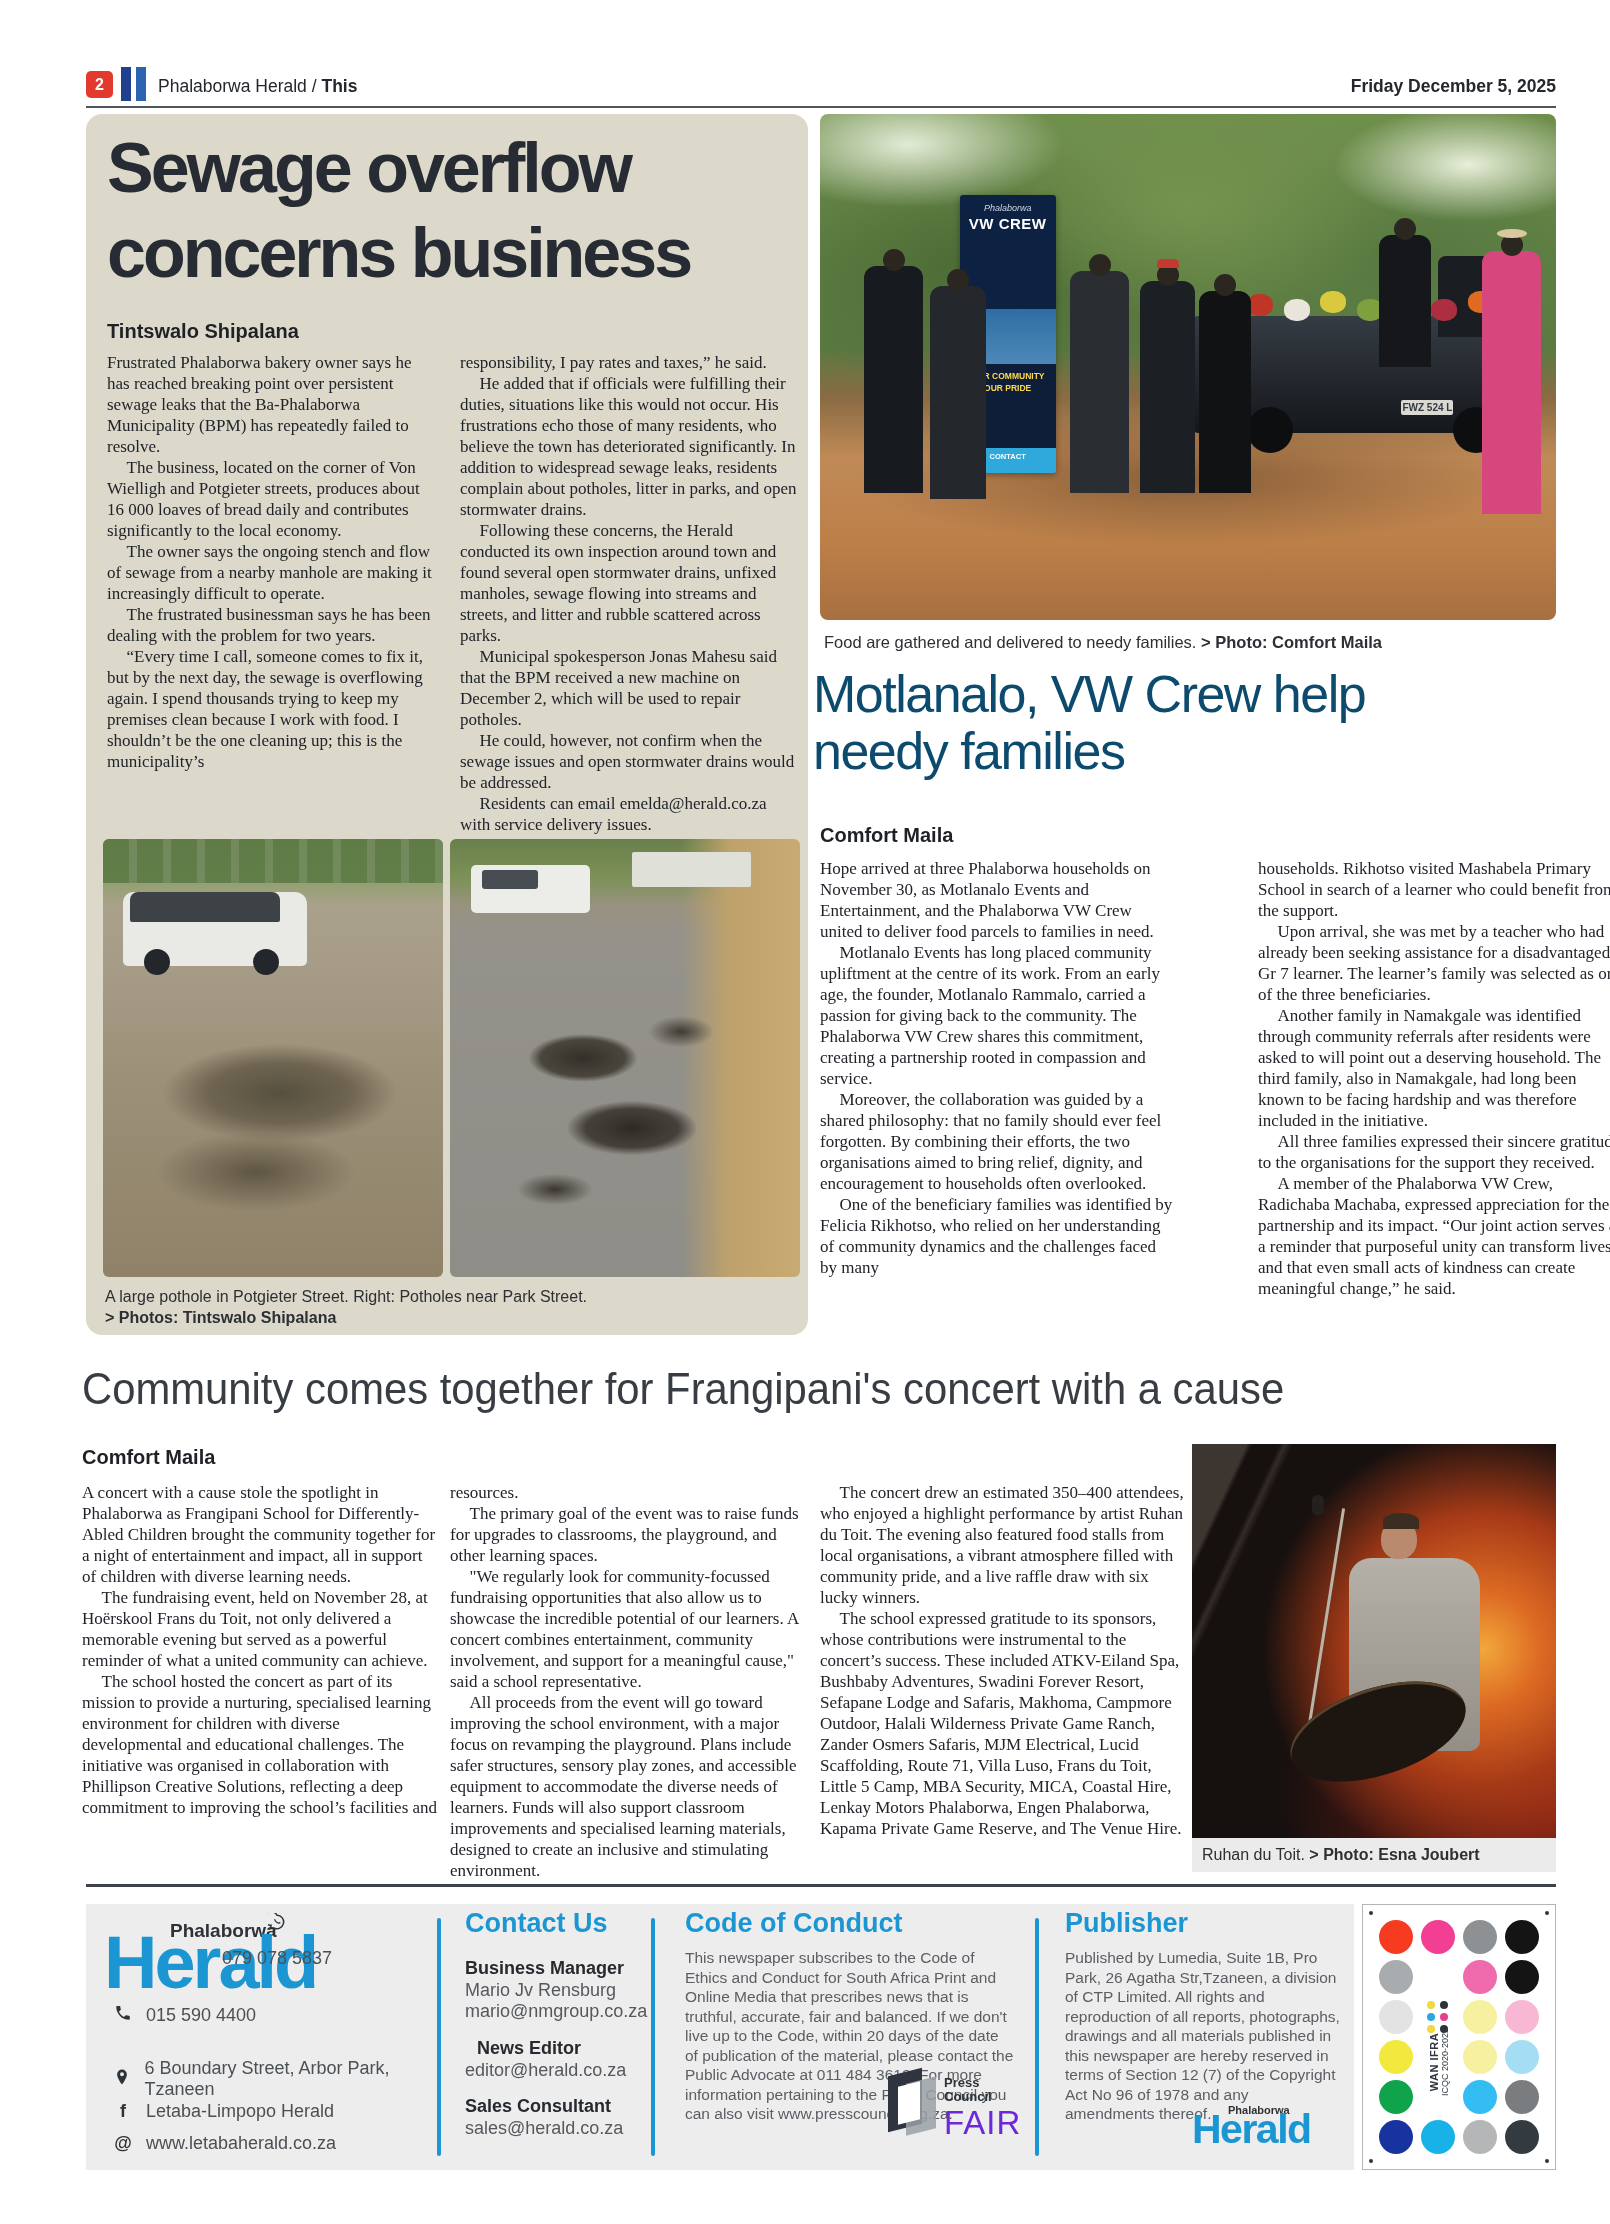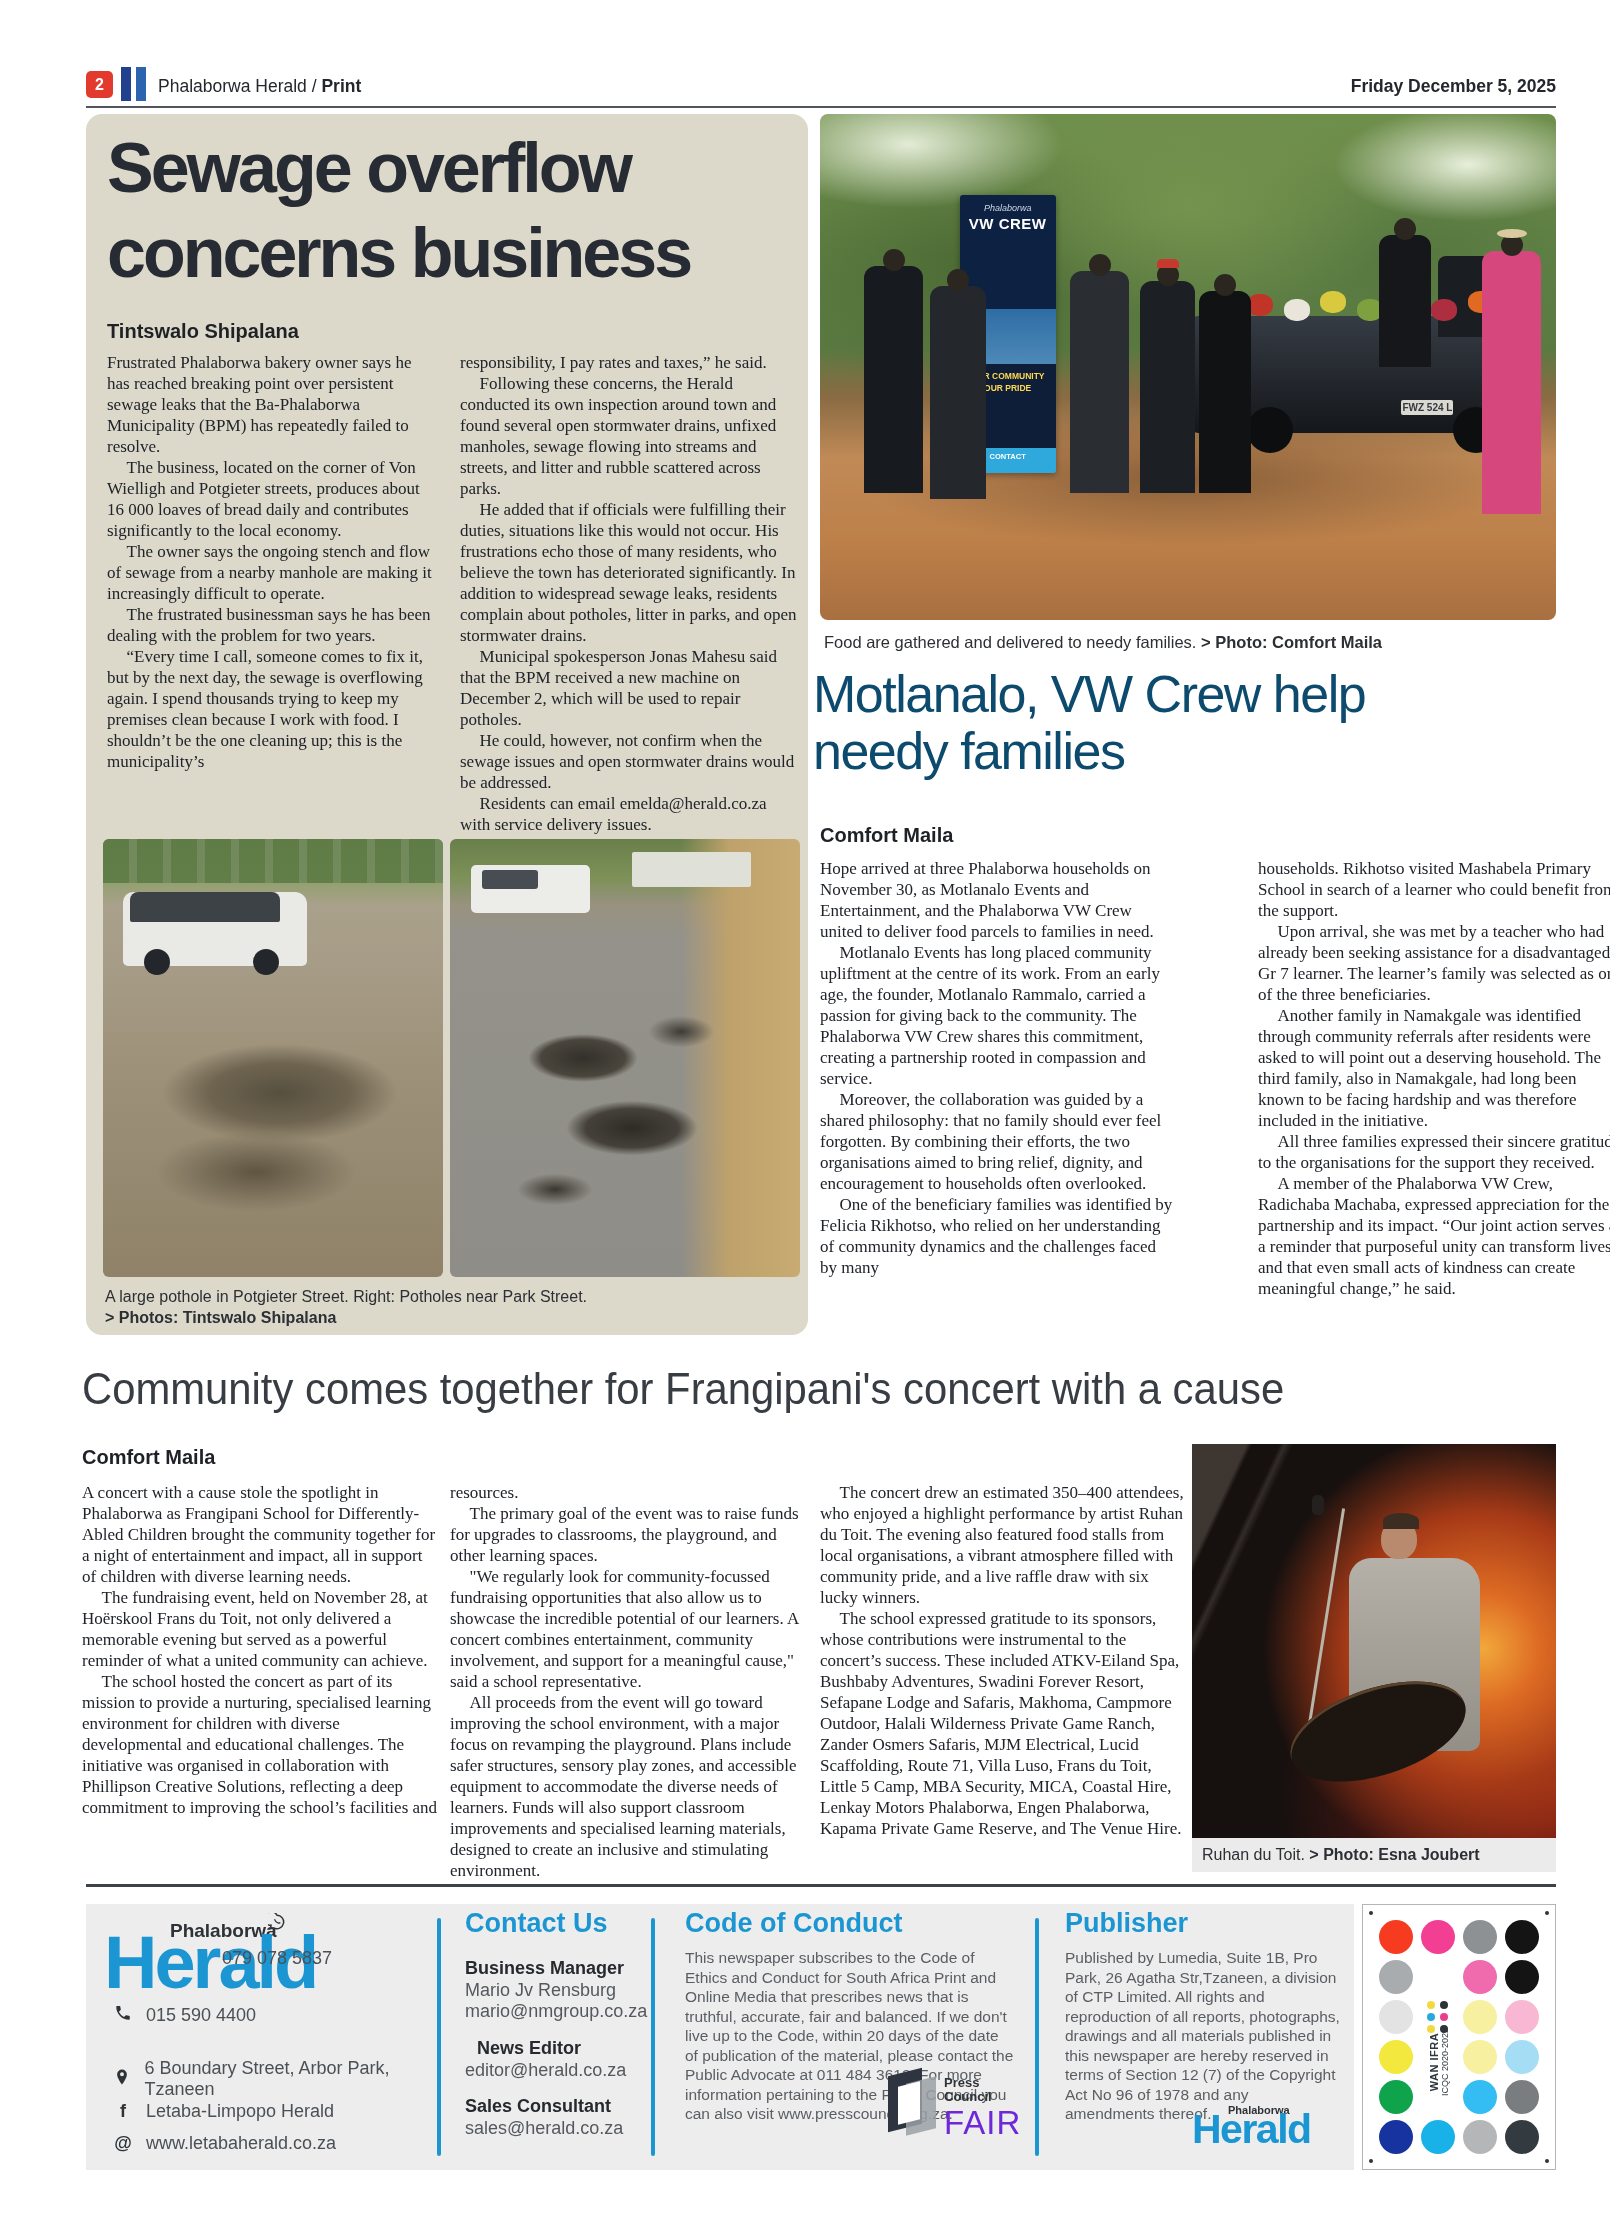--- a/index.html
+++ b/index.html
@@ -172,40 +172,40 @@
 </head>
 <body>
 
 <div class="page">
 
   <div class="abs hdr-num">2</div>
   <div class="abs hdr-bar1"></div>
   <div class="abs hdr-bar2"></div>
   <div class="abs hdr-title">
     <span>Phalaborwa Herald /</span>
-    <b>Print</b>
+    <b>This</b>
   </div>
   <div class="abs hdr-date">Friday December 5, 2025</div>
   <div class="abs hdr-rule"></div>
 
   <div class="abs beige"></div>
   <h1 class="abs h1" style="margin:0;">Sewage overflow concerns business</h1>
   <div class="abs byline byl1">Tintswalo Shipalana</div>
 
   <div class="abs bodycol a1c1">
     <p class="noindent">Frustrated Phalaborwa bakery owner says he has reached breaking point over persistent sewage leaks that the Ba-Phalaborwa Municipality (BPM) has repeatedly failed to resolve.</p>
     <p>The business, located on the corner of Von Wielligh and Potgieter streets, produces about 16 000 loaves of bread daily and contributes significantly to the local economy.</p>
     <p>The owner says the ongoing stench and flow of sewage from a nearby manhole are making it increasingly difficult to operate.</p>
     <p>The frustrated businessman says he has been dealing with the problem for two years.</p>
     <p>“Every time I call, someone comes to fix it, but by the next day, the sewage is overflowing again. I spend thousands trying to keep my premises clean because I work with food. I shouldn’t be the one cleaning up; this is the municipality’s</p>
   </div>
   <div class="abs bodycol a1c2">
     <p class="noindent">responsibility, I pay rates and taxes,” he said.</p>
+    <p>He added that if officials were fulfilling their duties, situations like this would not occur. His frustrations echo those of many residents, who believe the town has deteriorated significantly. In addition to widespread sewage leaks, residents complain about potholes, litter in parks, and open stormwater drains.</p>
     <p>Following these concerns, the Herald conducted its own inspection around town and found several open stormwater drains, unfixed manholes, sewage flowing into streams and streets, and litter and rubble scattered across parks.</p>
-    <p>He added that if officials were fulfilling their duties, situations like this would not occur. His frustrations echo those of many residents, who believe the town has deteriorated significantly. In addition to widespread sewage leaks, residents complain about potholes, litter in parks, and open stormwater drains.</p>
     <p>Municipal spokesperson Jonas Mahesu said that the BPM received a new machine on December 2, which will be used to repair potholes.</p>
     <p>He could, however, not confirm when the sewage issues and open stormwater drains would be addressed.</p>
     <p>Residents can email emelda@herald.co.za with service delivery issues.</p>
   </div>
 
   <div class="abs photo photoB">
     <div class="abs pb-fence"></div>
     <div class="abs pb-car"></div>
     <div class="abs pb-win"></div>
     <div class="abs pb-wheel" style="left:12%;top:25%;"></div>

